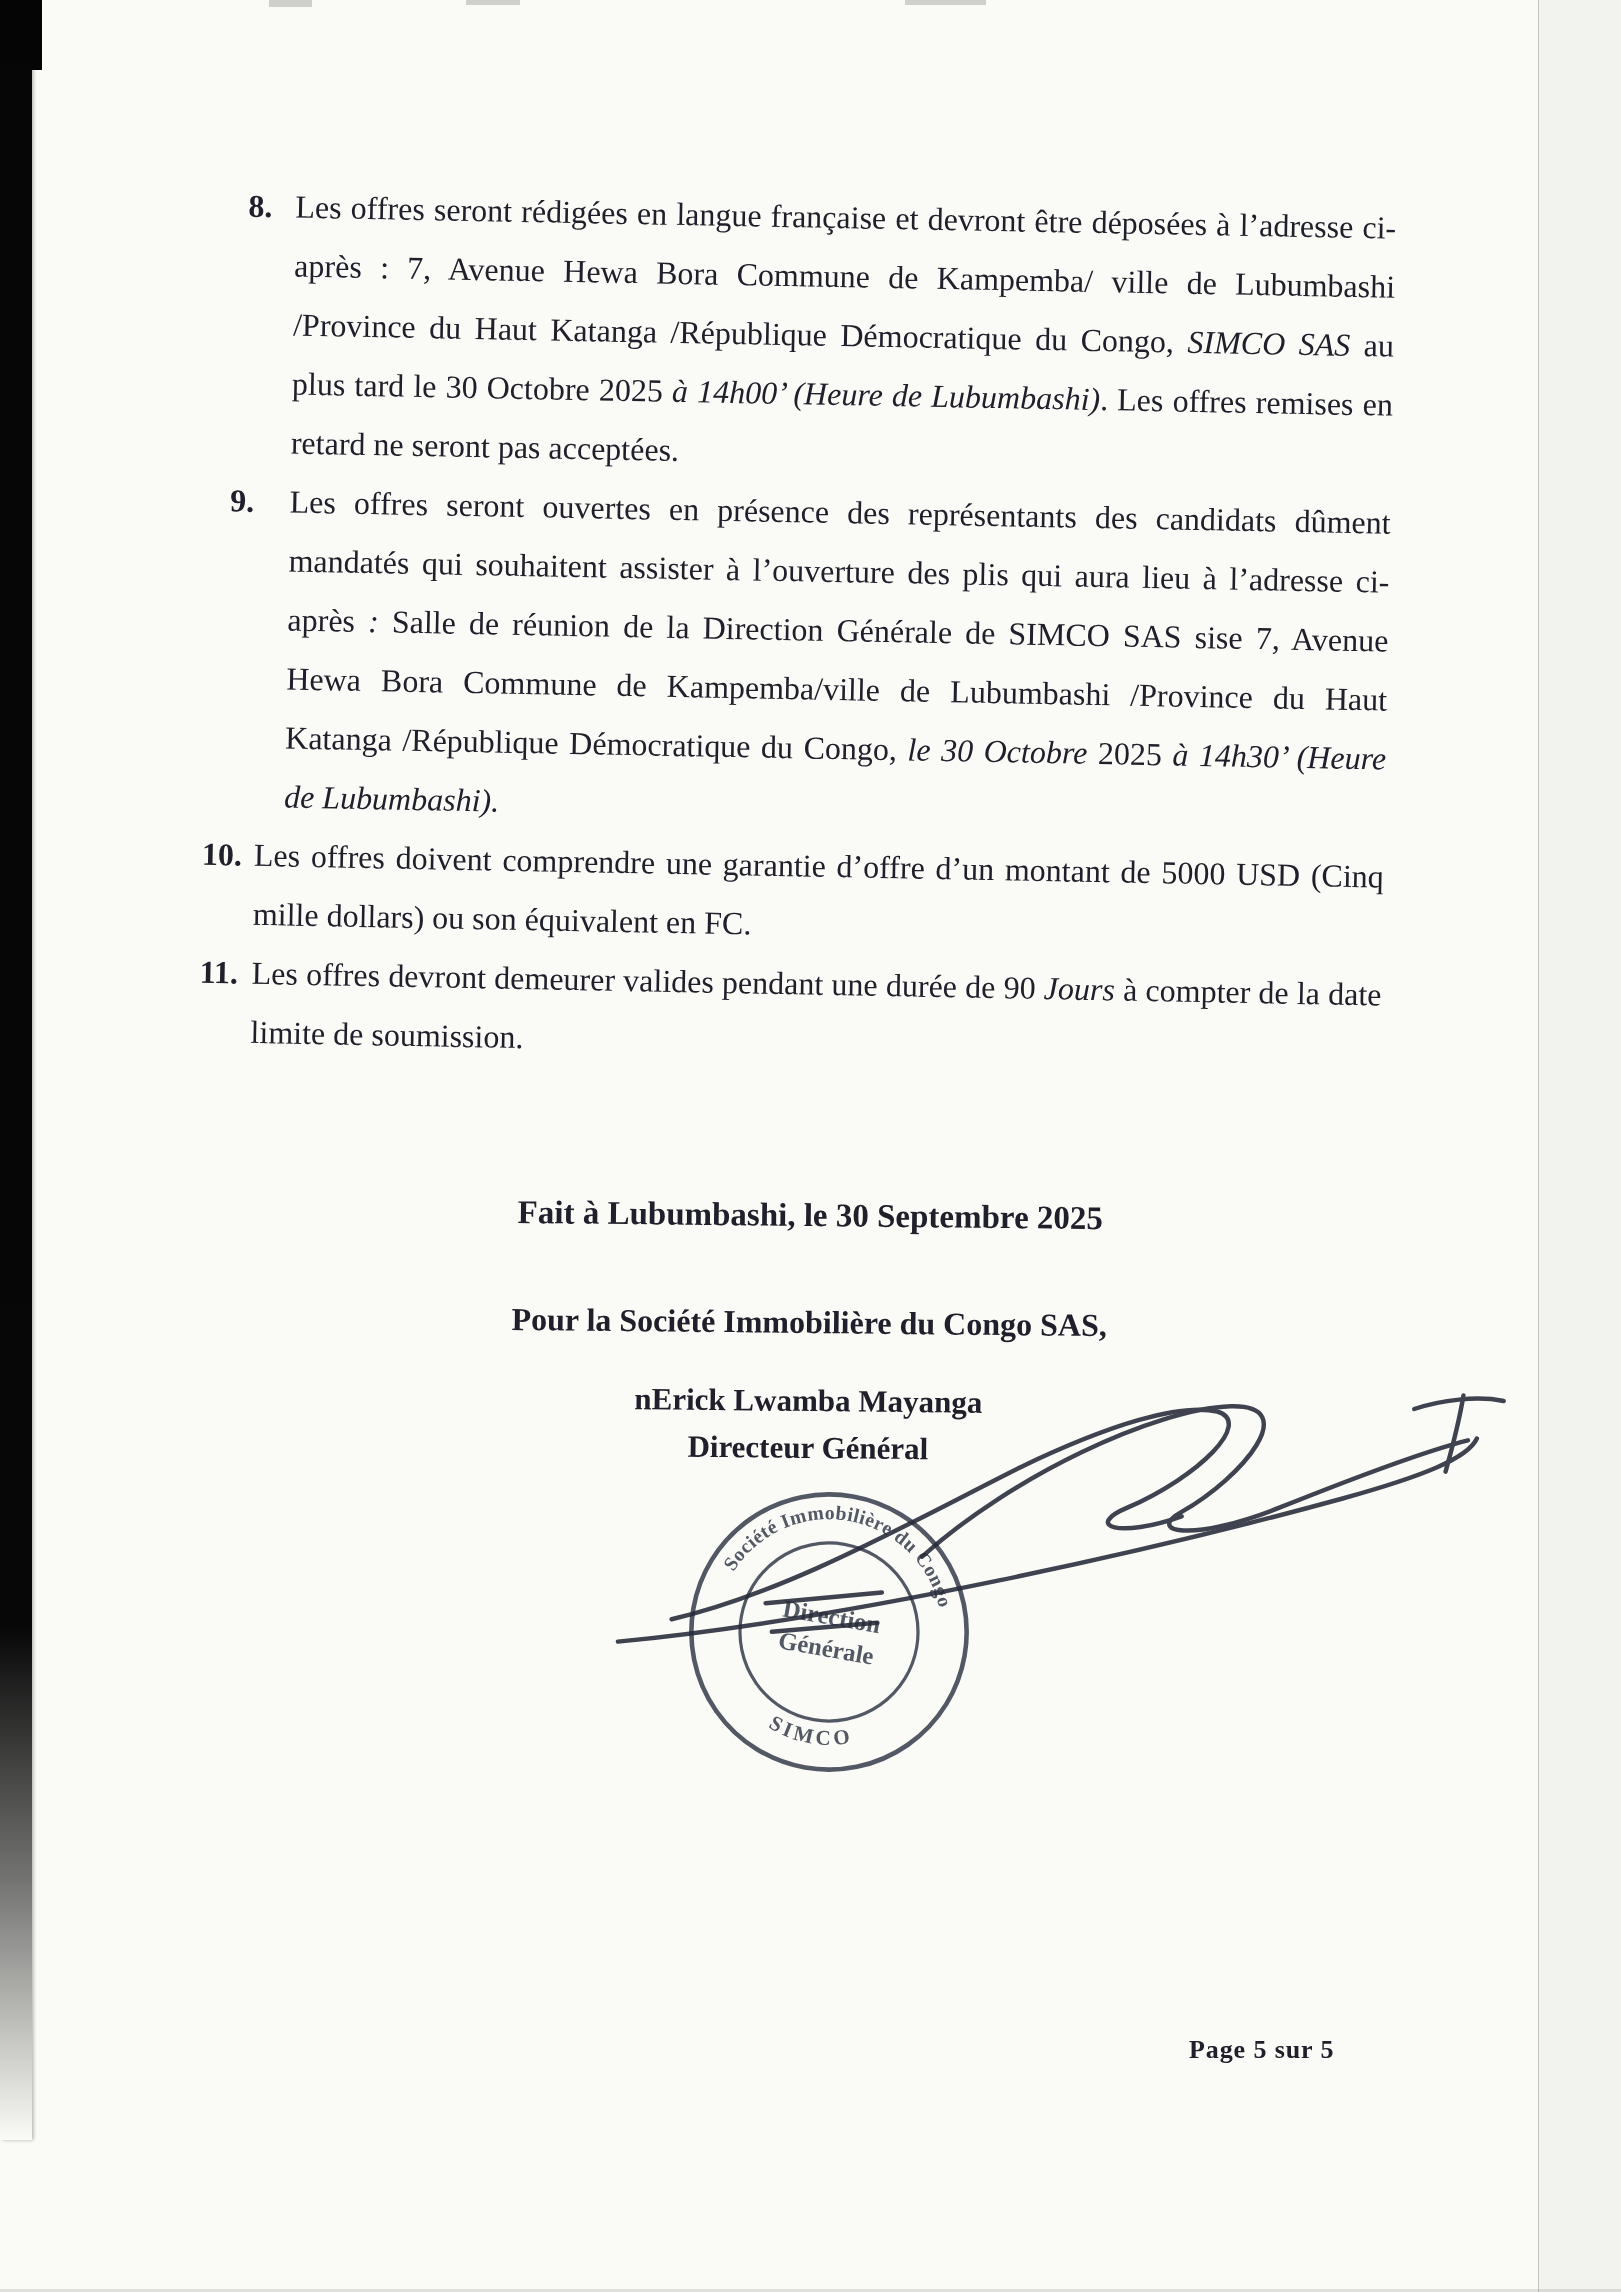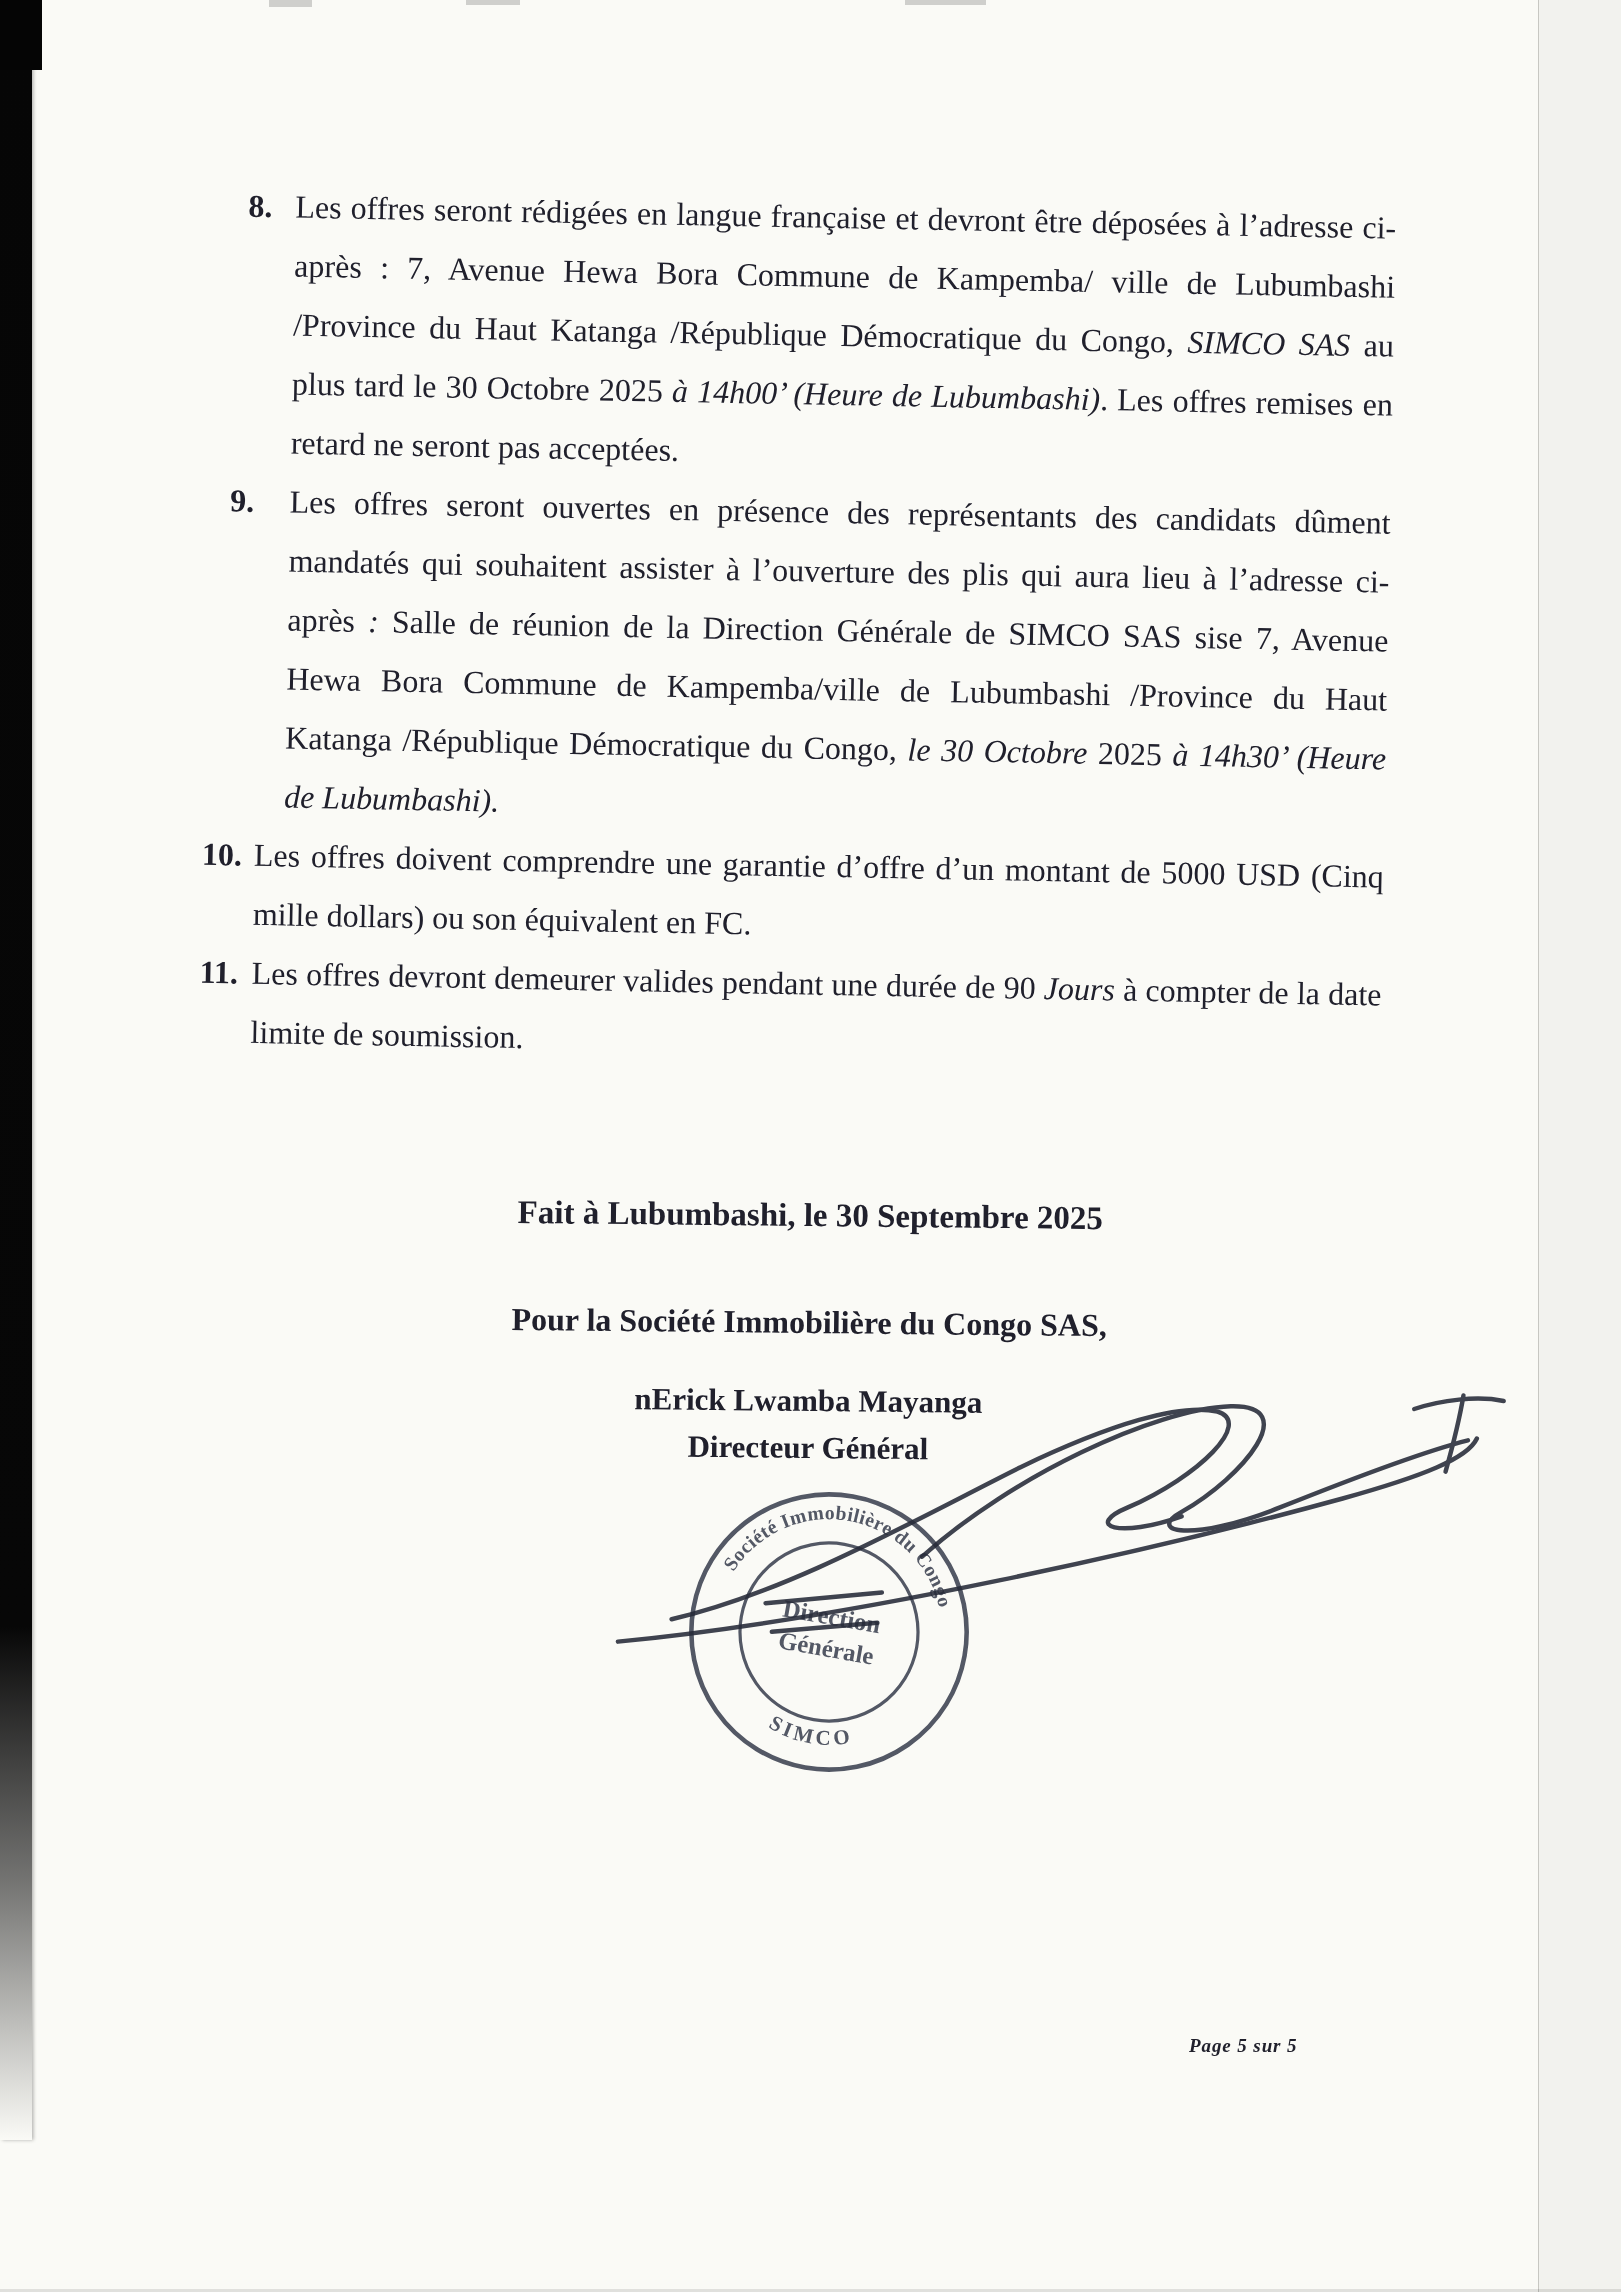--- a/index.html
+++ b/index.html
@@ -65,23 +65,22 @@
     position:absolute; left:673px; top:1476px; width:312px; height:312px;
     transform:rotate(10deg);
     opacity:.92;
   }
   .stamp svg text { fill:#454b59; }
   
   .signature { position:absolute; left:537px; top:1324px; width:985px; height:340px; }
   
   .page-num {
     position:absolute; left:1189px; top:2035px;
-    font-size:19px; font-weight:bold; color:#20202c;
+    font-size:26px; font-weight:bold; color:#20202c;
     letter-spacing:0.9px;
-    font-style:italic;
   }
 </style>
 </head>
 <body>
 
 <div class="page">
 
   <div class="edge-left"></div>
   <div class="edge-left-cap"></div>
   <div class="edge-right-strip"></div>

